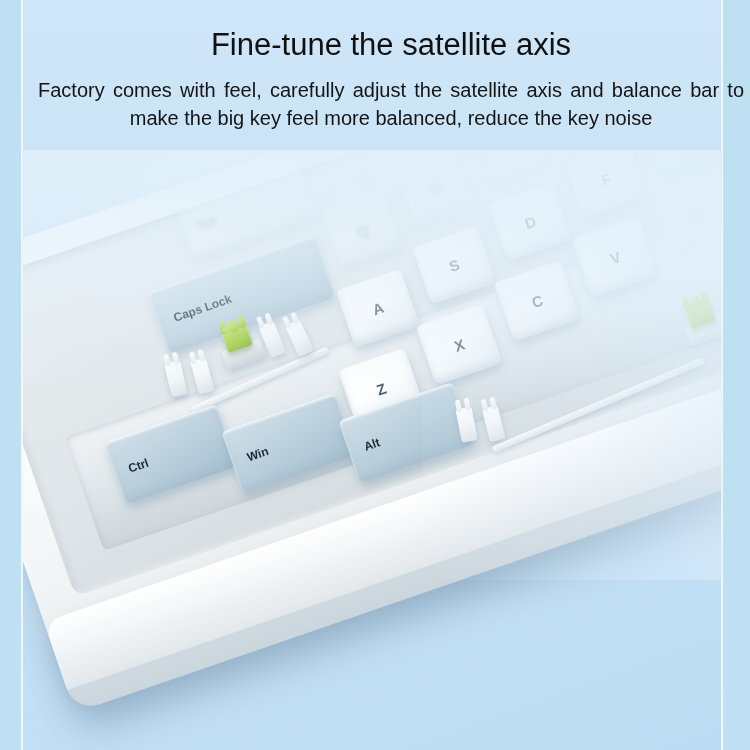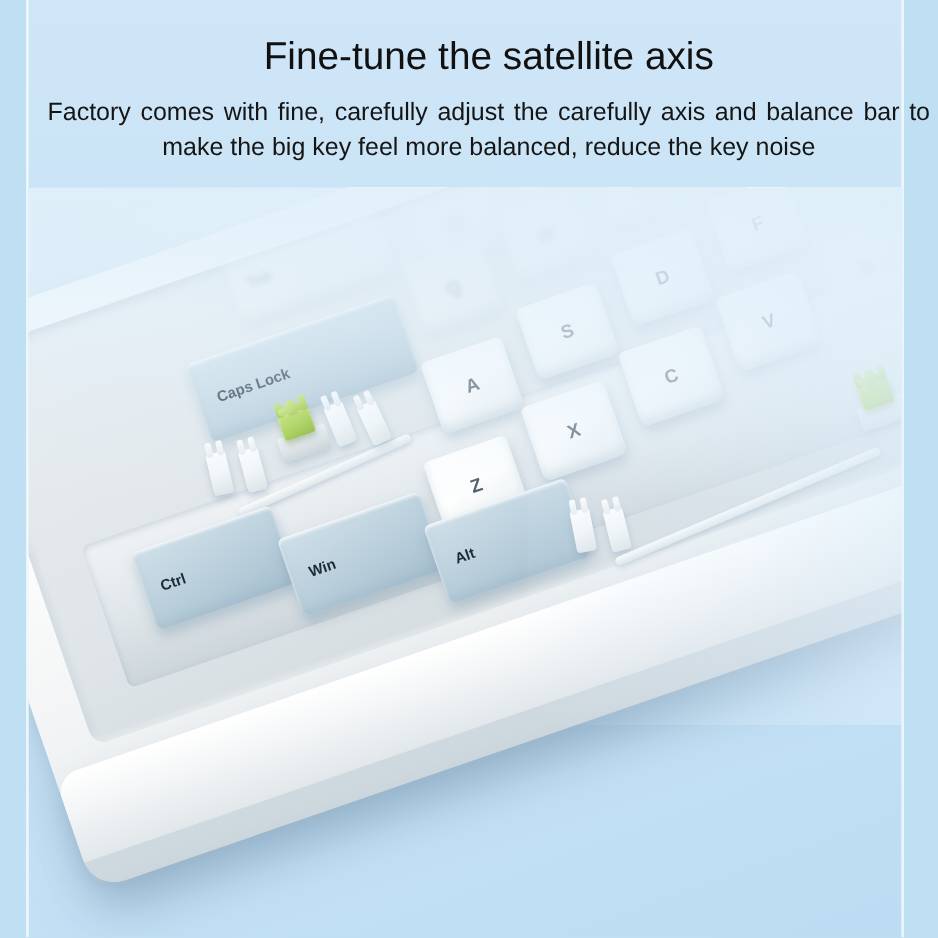--- a/index.html
+++ b/index.html
@@ -252,16 +252,16 @@
       <div class="veil"></div>
       <div class="veil-r"></div>
     </div>
   </div>
 
   <div class="seam l"></div>
   <div class="seam r"></div>
 
   <div class="textwrap">
     <h1 class="headline">Fine-tune the satellite axis</h1>
-    <p class="body-copy">Factory comes with fine, carefully adjust the carefully axis and balance bar to make the big key feel more balanced, reduce the key noise</p>
+    <p class="body-copy">Factory comes with feel, carefully adjust the satellite axis and balance bar to make the big key feel more balanced, reduce the key noise</p>
   </div>
 
 </div>
 
 </body></html>

